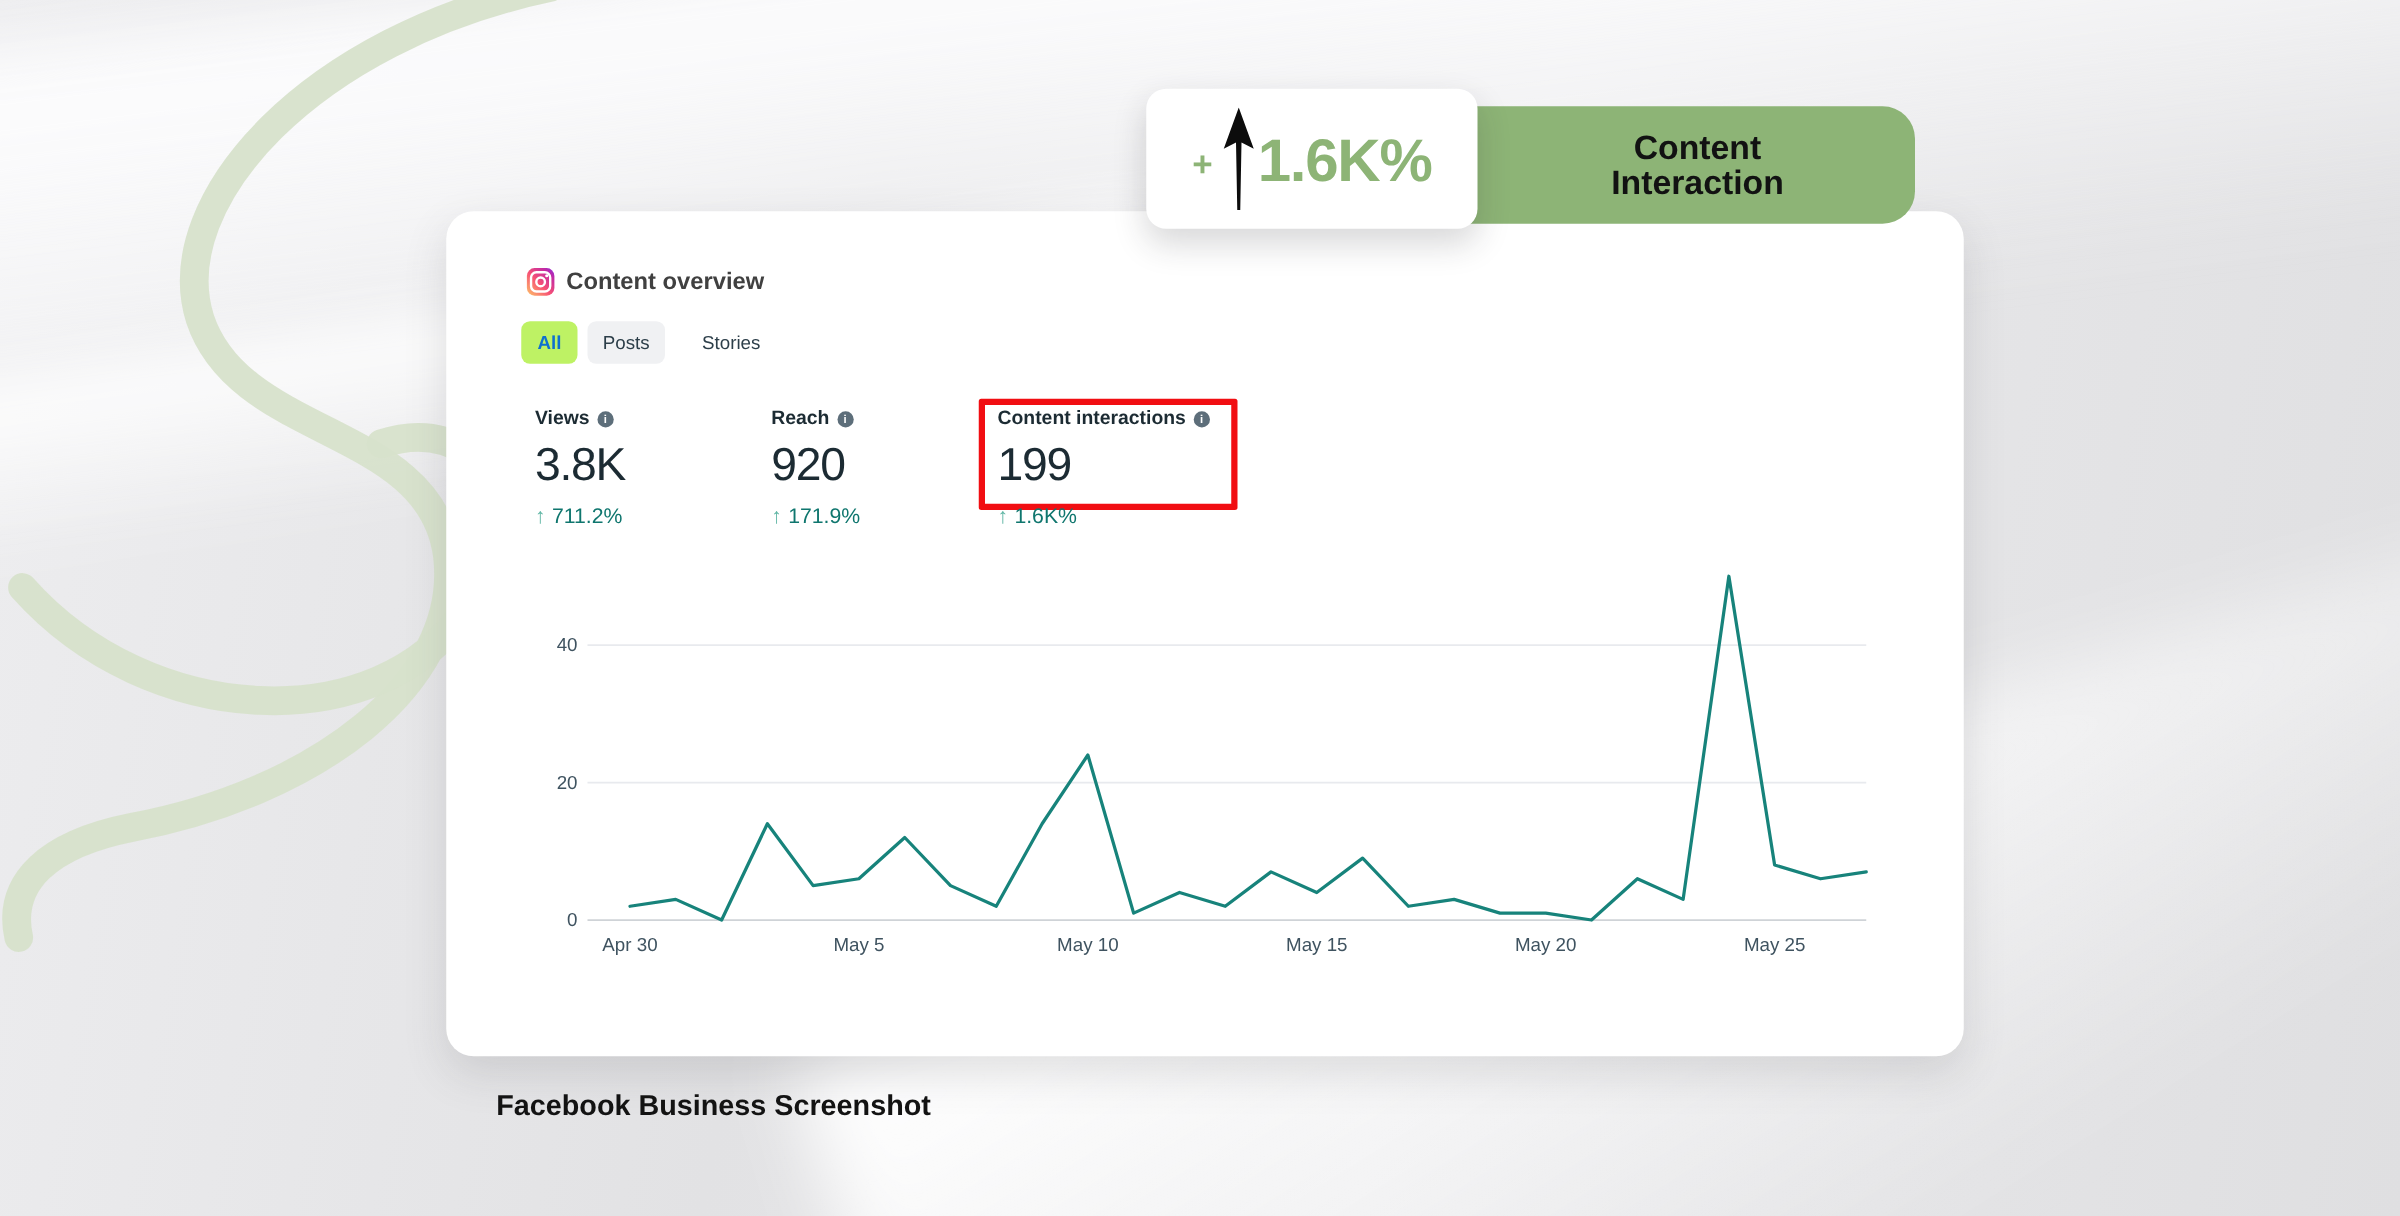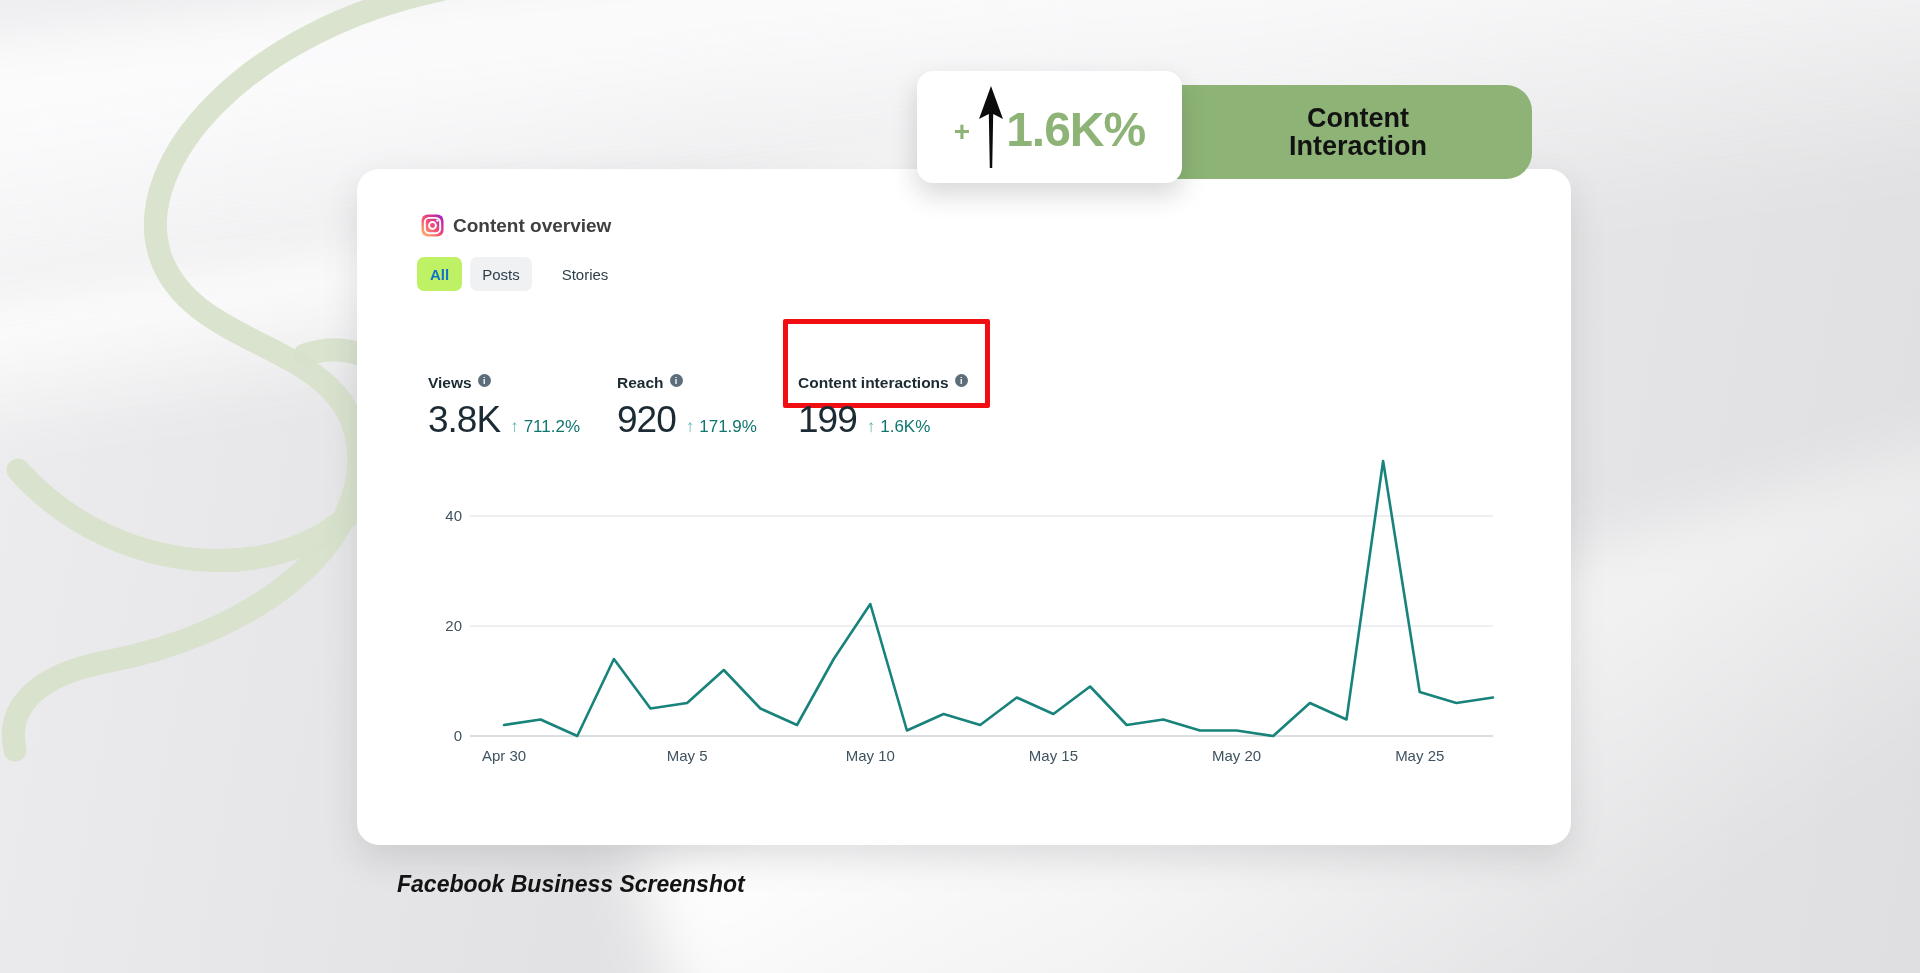--- a/index.html
+++ b/index.html
@@ -51,35 +51,35 @@
   .tab{position:absolute;top:88px;height:34px;border-radius:7px;
     display:flex;align-items:center;justify-content:center;font-size:15px;color:#2c3e49;cursor:pointer;}
   .tab-all{left:60px;width:45px;background:#bef264;color:#0f70cf;font-weight:700;}
   .tab-posts{left:113px;width:62px;background:#f0f1f3;}
   .tab-stories{left:192px;width:72px;background:transparent;}
 
   .metric{position:absolute;top:157px;}
   .metric-views{left:71px;}
   .metric-reach{left:260px;}
   .metric-ci{left:441px;}
-  .metric-label{display:flex;align-items:flex-start;gap:6px;font-size:15.5px;font-weight:700;color:#1c2b33;margin-top:48px;}
+  .metric-label{display:flex;align-items:center;gap:6px;font-size:15.5px;font-weight:700;color:#1c2b33;}
   .info-icon{width:13px;height:13px;border-radius:50%;background:#5d6e7a;color:#ffffff;
     font-size:9px;font-weight:700;display:inline-flex;align-items:center;justify-content:center;}
-  .metric-value-row{display:flex;align-items:baseline;gap:10px;margin-top:7px;}
+  .metric-value-row{display:flex;align-items:baseline;gap:10px;margin-top:7px;flex-direction:column;}
   .metric-value{font-size:37px;font-weight:400;color:#1c2b33;letter-spacing:-1px;}
   .metric-change{display:flex;align-items:baseline;gap:5px;}
   .metric-arrow{font-size:17px;font-weight:700;color:#62b7a6;}
   .metric-pct{font-size:17px;color:#0f766e;}
   .highlight-box{position:absolute;left:426px;top:150px;width:207px;height:89px;
     border:5px solid #f10e12;border-radius:2px;box-sizing:border-box;pointer-events:none;}
 
   .chart-svg{position:absolute;left:0;top:0;}
   .chart-svg text{font-family:"Liberation Sans",sans-serif;font-size:15px;fill:#3f5360;}
 
-  .caption{position:absolute;left:397px;top:871px;font-size:23px;font-weight:700;color:#131313;z-index:3;font-style:italic;}
+  .caption{position:absolute;left:397px;top:871px;font-size:23px;font-weight:700;color:#131313;z-index:3;}
 </style>
 </head>
 <body>
 
 <div class="stage">
 
   <div class="streak streak-1"></div>
   <div class="streak streak-2"></div>
   <div class="streak streak-3"></div>
   <svg class="swoosh" width="560" height="973" viewBox="0 0 560 973">

